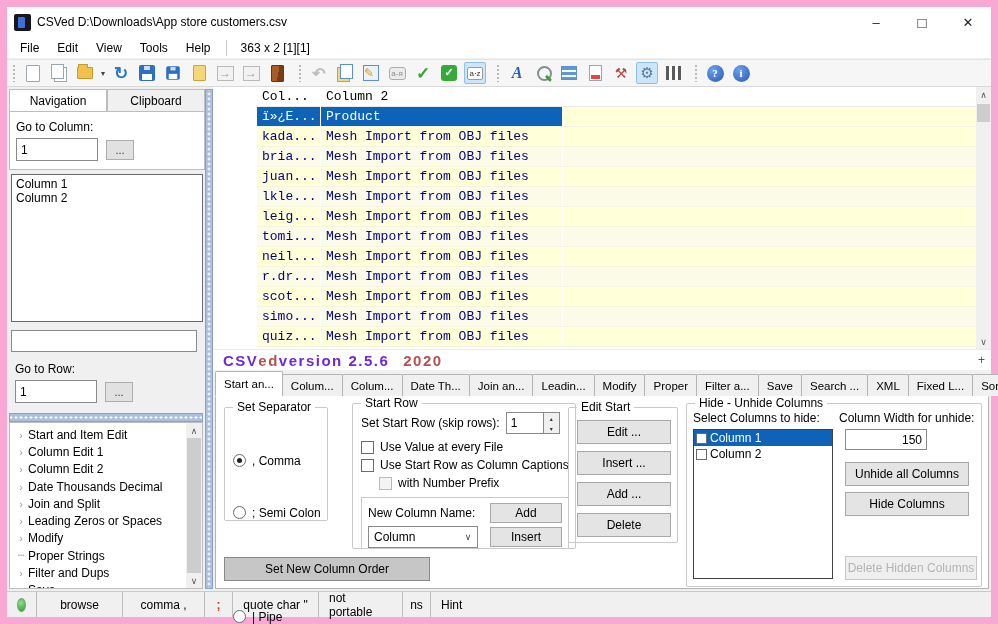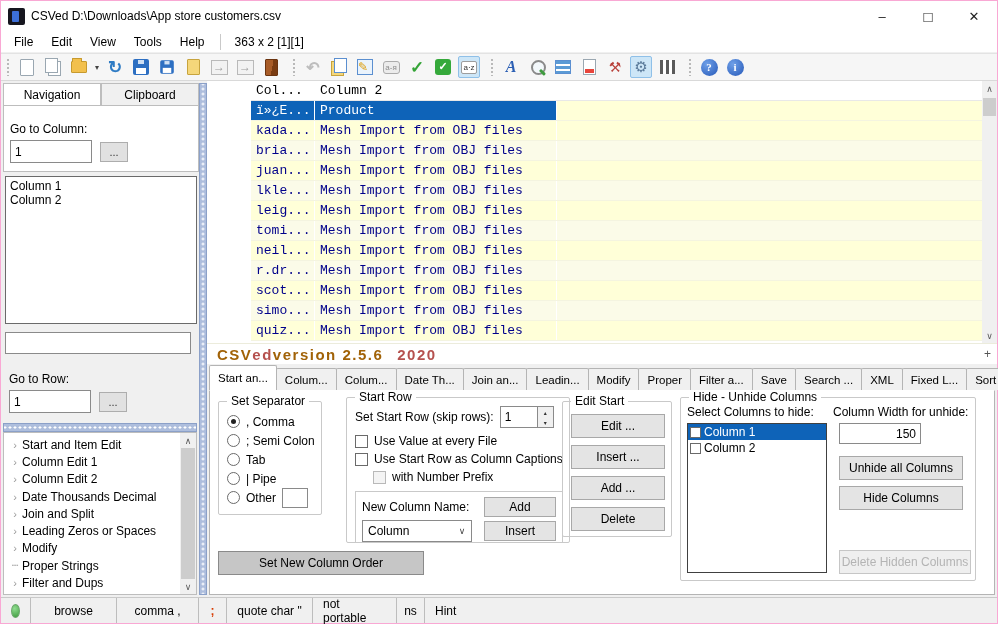--- a/index.html
+++ b/index.html
@@ -1,18 +1,18 @@
 <!DOCTYPE html>
 <html><head>
 <meta charset="utf-8">
 <style>
   * { box-sizing: border-box; margin: 0; padding: 0; }
   html,body { width: 998px; height: 624px; overflow: hidden; }
   body { font-family: "Liberation Sans", sans-serif; font-size: 12px; color: #000; background: #fff; }
-  .window { width: 998px; height: 624px; display: flex; flex-direction: column; border: 1px solid #f9a8d4; }
+  .window { width: 998px; height: 624px; display: flex; flex-direction: column; border: 7px solid #f9a8d4; }
 
   
   .titlebar { height: 30px; background: #fff; display: flex; align-items: center; flex: none; }
   .app-icon { width: 17px; height: 17px; margin: 0 6px 0 7px; background: #16161f; border-radius: 2px; position: relative; }
   .app-icon::after { content:""; position:absolute; left:4px; top:3px; width:7px; height:11px; background:#3d6fd8; border-radius:1px; }
   .title-text { flex: 1; font-size: 12px; color: #000; }
   .win-btn { width: 46px; height: 30px; display: flex; align-items: center; justify-content: center; font-size: 13px; color: #222; }
   .win-btn.max { font-size: 15px; }
 
   
@@ -71,21 +71,21 @@
 
   
   .main { flex: 1; display: flex; min-height: 0; background: #f0f0f0; }
 
   
   .left-panel { width: 198px; flex: none; display: flex; flex-direction: column; padding: 2px 0 0 2px; }
   .lp-tabs { display: flex; height: 22px; flex: none; }
   .lp-tab { flex: 1; display: flex; align-items: center; justify-content: center; background: #f0f0f0; border: 1px solid #bdbdbd; border-bottom: none; }
   .lp-tab.active { background: #fff; position: relative; z-index: 2; }
   .lp-box { background: #fff; border: 1px solid #bdbdbd; padding: 4px 6px 8px 6px; flex: none; }
-  .lp-label { margin: 12px 0 4px 0; }
+  .lp-label { margin: 4px 0 4px 0; }
   .row-flex { display: flex; align-items: center; gap: 8px; }
   .tb-input { width: 82px; height: 23px; border: 1px solid #8a8a8a; background: #fff; font: 12px "Liberation Sans", sans-serif; padding: 0 4px; }
   .browse-btn { width: 28px; height: 20px; background: #e1e1e1; border: 1px solid #adadad; font-size: 11px; display:flex; align-items:center; justify-content:center; color:#333;}
   .listbox { background: #fff; border: 1px solid #6a6a6a; height: 148px; margin: 4px 2px 6px 2px; padding: 2px 4px; flex: none; }
   .filter-input { width: 186px; height: 22px; border: 1px solid #8a8a8a; margin: 2px; background: #fff; }
   .goto-row-wrap { padding: 4px 6px; flex: none; }
   .h-splitter { height: 9px; margin: 6px 2px 0 0; background: #aebedd; border: 1px solid #8ba0c8;
     background-image: radial-gradient(circle, #fff 1.1px, transparent 1.3px); background-size: 5px 5px; background-position: center; flex: none; }
   .tree { flex: 1; background: #fff; border: 1px solid #bdbdbd; margin: 0 2px 2px 0; position: relative; overflow: hidden; padding: 3px 18px 2px 4px; }
   .tree-item { height: 17.3px; display: flex; align-items: center; white-space: nowrap; }
@@ -114,35 +114,35 @@
   .g-row { border-bottom: 1px solid #f4f4e0; }
   .g-head { border-bottom: 1px solid #e8e8e8; }
   .g-sel .g-c1, .g-sel .g-c2 { background: #0e63b8; color: #fff; border-right: 1px solid #fff; }
   .g-sel .g-fill { background: #ffffd8; }
   .v-scroll { position: absolute; right: 0; top: 0; bottom: 0; width: 15px; background: #f0f0f0; display: flex; flex-direction: column; align-items: center; }
   .v-thumb { width: 13px; height: 18px; background: #cdcdcd; margin-top: 2px; }
   .v-spacer { flex: 1; }
 
   
   .version-line { height: 21px; background: #fff; display: flex; align-items: center; padding: 0 6px 0 10px; font-size: 15px; font-weight: bold; letter-spacing: 1.5px; flex: none; border-top: 1px solid #ececdc;}
-  .v-blue { color: #a16207; }
+  .v-blue { color: #6d28d9; }
   .v-red { color: #b5514e; }
   .v-plus { margin-left: auto; color: #555; font-size: 12px; letter-spacing: 0; font-weight: normal; }
 
   
   .tab-strip { height: 26px; display: flex; align-items: flex-end; padding: 2px 2px 0 2px; flex: none; background: #f0f0f0; }
   .tab { height: 22px; padding: 0 8px; display: flex; align-items: center; justify-content: center; background: #f0f0f0; border: 1px solid #b4b4b4; border-bottom: none; border-radius: 2px 2px 0 0; margin-right: -1px; font-size: 11.5px; white-space: nowrap; }
   .tab.active { background: #fff; height: 25px; z-index: 2; position: relative; }
 
   
   .tab-page { flex: 1; background: #fff; border: 1px solid #b4b4b4; border-top: 1px solid #fff; position: relative; margin: 0 2px 2px 2px; }
   .gb { position: absolute; border: 1px solid #c9c9c9; border-radius: 2px; }
   .gb-title { position: absolute; top: -8px; left: 8px; background: #fff; padding: 0 4px; }
 
-  .radio-row { display: flex; align-items: center; height: 19px; gap: 6px; }
+  .radio-row { display: flex; align-items: center; height: 19px; gap: 6px; margin-top: 33px; }
   .radio { width: 13px; height: 13px; border: 1px solid #6a6a6a; border-radius: 50%; background: #fff; position: relative; flex: none; }
   .radio.on::after { content:""; position:absolute; left:3px; top:3px; width:5px; height:5px; border-radius:50%; background:#222; }
   .cb-row { display: flex; align-items: center; height: 18px; gap: 6px; }
   .checkbox { width: 13px; height: 13px; border: 1px solid #6a6a6a; background: #fff; flex: none; }
   .checkbox.disabled { border-color: #b9b9b9; background: #f4f4f4; }
 
   .btn { background: #e4e4e4; border: 1px solid #a8a8a8; display: flex; align-items: center; justify-content: center; font-size: 12px; }
   .btn.disabled { color: #b4b4b4; border-color: #c6c6c6; background: #efefef; }
   .btn-dark { background: #c6c6c6; border: 1px solid #8a8a8a; }
 

